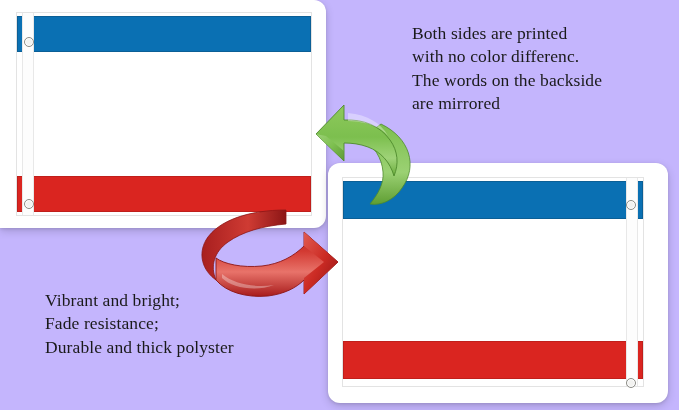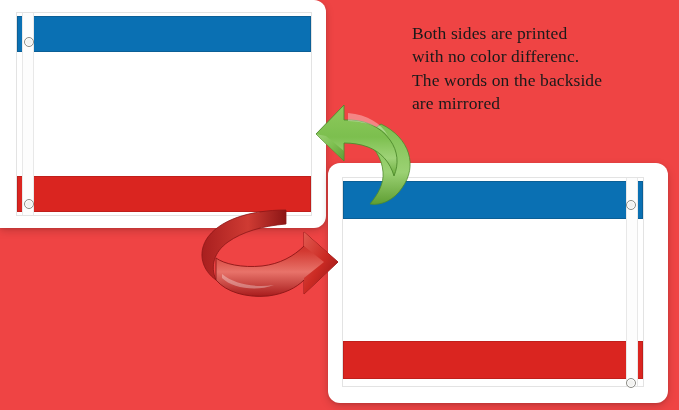--- a/index.html
+++ b/index.html
@@ -4,21 +4,21 @@
 <style>
   html, body {
     margin: 0;
     padding: 0;
     background: #ffffff;
   }
   #stage {
     position: relative;
     width: 679px;
     height: 410px;
-    background: #ef4444;
+    background: #c4b5fd;
     overflow: hidden;
     font-family: "Liberation Serif", "DejaVu Serif", serif;
   }
 
   
   .flag-card {
     position: absolute;
     background: #ffffff;
     border-radius: 12px;
     box-shadow: 0 3px 9px rgba(0,0,0,0.17), 0 1px 3px rgba(0,0,0,0.10);
@@ -205,14 +205,17 @@
     <path d="M106,24 L140,54 L106,86 L106,70 L126,54 L106,38 Z" fill="url(#gRedHead)"></path>
 
     <path d="M24,66 C36,76 56,80 76,77 C58,84 34,80 24,70 Z" fill="#ffffff" opacity="0.32"></path>
   </svg>
 
   <div class="caption" id="caption-top-right">Both sides are printed
 with no color differenc.
 The words on the backside
 are mirrored</div>
 
+  <div class="caption" id="caption-bottom-left">Vibrant and bright;
+Fade resistance;
+Durable and thick polyster</div>
 
 </div>
 
 </body></html>

